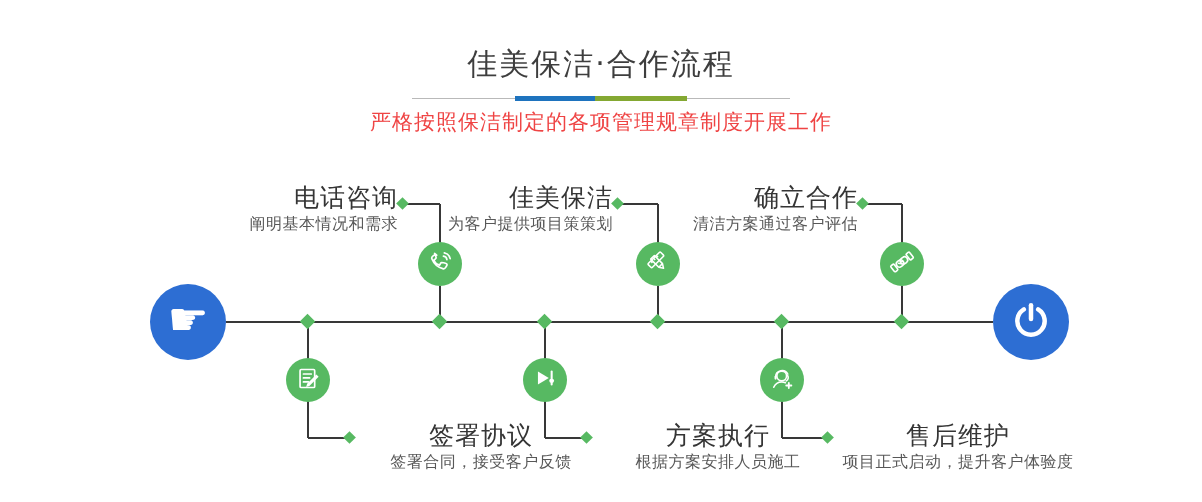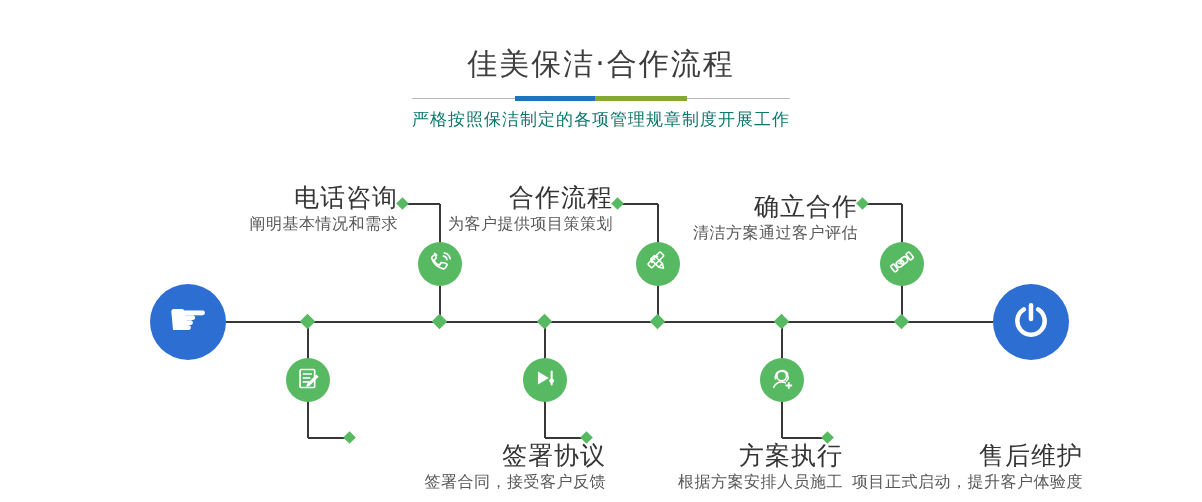--- a/index.html
+++ b/index.html
@@ -12,40 +12,40 @@
     position:absolute;top:44px;left:0;width:100%;text-align:center;
     font-size:30px;font-weight:normal;color:#3e3e3e;letter-spacing:2px;
   }
   .divider{position:absolute;top:96px;left:50%;transform:translateX(-50%);width:378px;height:6px;}
   .divider .base{position:absolute;top:2px;left:0;width:100%;height:1px;background:#b9b9b9;}
   .divider .bars{position:absolute;top:0;left:50%;transform:translateX(-50%);display:flex;height:5px;}
   .divider .bar-blue{width:80px;height:5px;background:#1e73be;}
   .divider .bar-green{width:92px;height:5px;background:#84a832;}
   .page-subtitle{
     position:absolute;top:108px;left:0;width:100%;text-align:center;
-    font-size:17px;color:#0f766e;letter-spacing:1px;
+    font-size:21px;color:#ef4444;letter-spacing:1px;
   }
   
   .hline,.vline{position:absolute;background:#383838;}
   .dm{position:absolute;background:#57b962;transform:rotate(45deg);}
   .dm-lg{width:11px;height:11px;}
   .dm-sm{width:9px;height:9px;}
   .node{
     position:absolute;width:44px;height:44px;border-radius:50%;background:#57b962;
     display:flex;align-items:center;justify-content:center;
   }
   .terminal{
     position:absolute;width:76px;height:76px;border-radius:50%;background:#2d6ed3;
     display:flex;align-items:center;justify-content:center;
   }
   .hand-glyph{color:#fff;font-size:46px;line-height:1;transform:translateY(-3px);}
   
   .step{position:absolute;}
   .step-top{text-align:right;width:230px;}
-  .step-bottom{text-align:right;width:250px;margin-top:20px;}
+  .step-bottom{text-align:center;width:250px;}
   .step-title{font-size:25px;color:#353535;font-weight:500;letter-spacing:1px;line-height:22px;}
   .step-desc{font-size:16px;color:#585858;letter-spacing:.5px;margin-top:6px;line-height:17px;}
 </style>
 </head>
 <body>
 
 <div class="canvas">
 
   <div class="page-title">佳美保洁·合作流程</div>
   <div class="divider">
@@ -187,24 +187,24 @@
         <rect x="4.9" y="9.6" width="1.9" height="3.4" rx=".95" fill="#fff"></rect>
       </svg>
     </span>
   </div>
 
   <div class="step step-top" style="left:168px;top:187px;">
     <div class="step-title">电话咨询</div>
     <div class="step-desc">阐明基本情况和需求</div>
   </div>
   <div class="step step-top" style="left:383px;top:187px;">
-    <div class="step-title">合作流程</div>
+    <div class="step-title">佳美保洁</div>
     <div class="step-desc">为客户提供项目策策划</div>
   </div>
-  <div class="step step-top" style="left:628px;top:196px;">
+  <div class="step step-top" style="left:628px;top:187px;">
     <div class="step-title">确立合作</div>
     <div class="step-desc">清洁方案通过客户评估</div>
   </div>
 
   <div class="step step-bottom" style="left:356px;top:425px;">
     <div class="step-title">签署协议</div>
     <div class="step-desc">签署合同，接受客户反馈</div>
   </div>
   <div class="step step-bottom" style="left:593px;top:425px;">
     <div class="step-title">方案执行</div>

